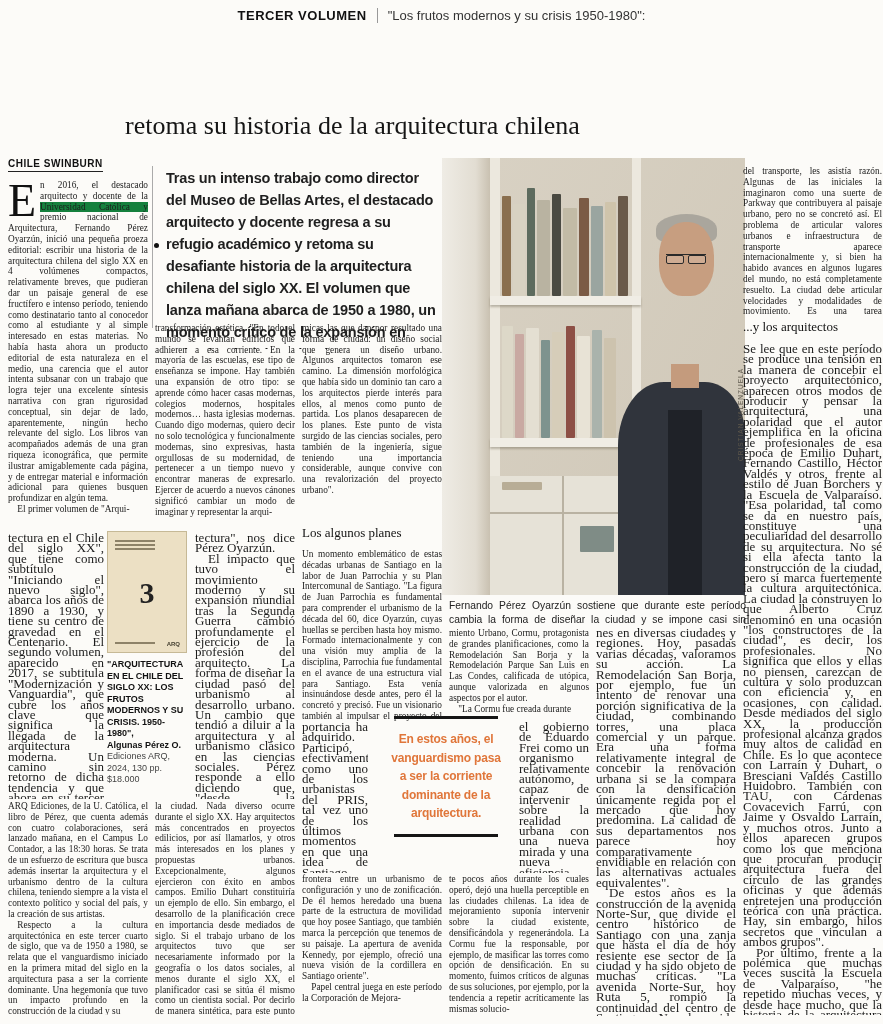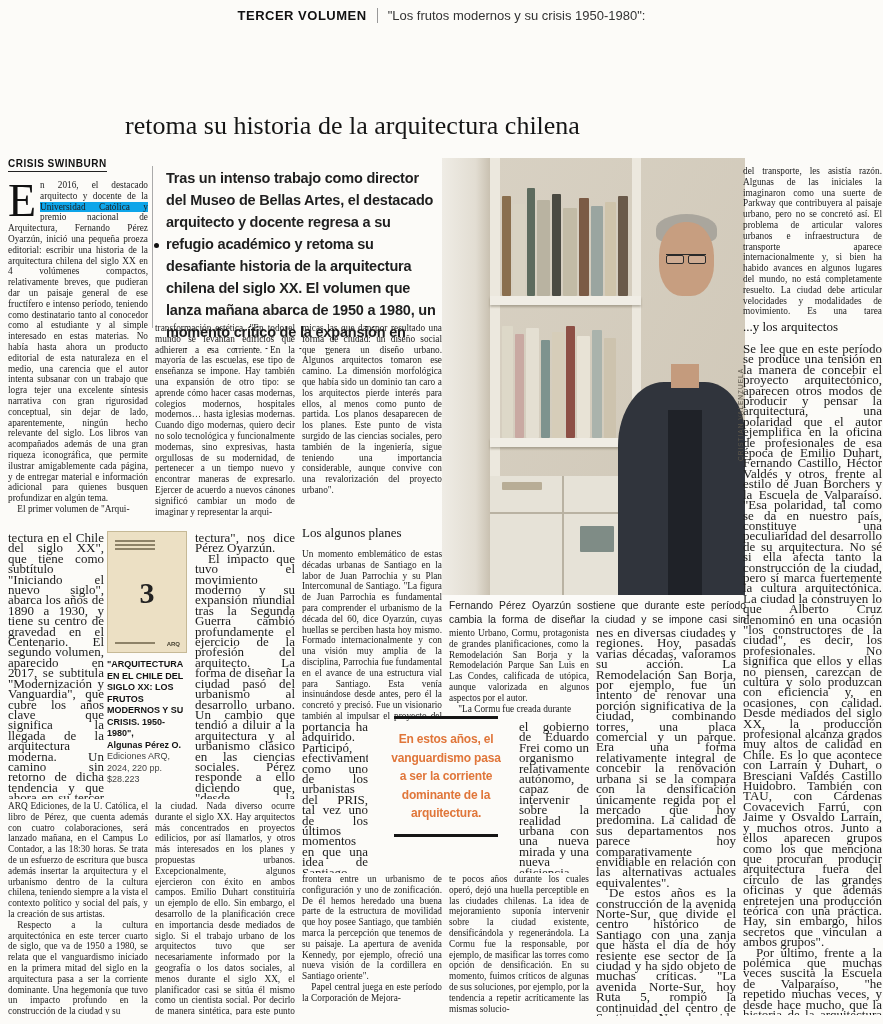--- a/index.html
+++ b/index.html
@@ -17,21 +17,21 @@
   .subhead{top:104px;left:0;width:705px;text-align:center;font-size:26px;line-height:44px;color:#151515;}
   
   .byline{top:158px;left:8px;font-family:"Liberation Sans",sans-serif;font-size:10px;font-weight:700;
           letter-spacing:.5px;color:#111;}
   .byline span{display:inline-block;border-bottom:1px solid #222;padding-bottom:2px;}
   
   .seg{font-size:9.3px;line-height:10.8px;text-align:justify;overflow:hidden;white-space:pre-line;}
   .seg.small{font-size:13px;line-height:10.4px;}
   .colhead{font-size:13px;font-weight:400;color:#111;}
   .dropcap{float:left;font-size:46px;line-height:38px;padding:2px 4px 0 0;color:#111;}
-  mark{background:#0ea5e9;color:#1b1b1b;}
+  mark{background:#15803d;color:#1b1b1b;}
   
   .leadrule{left:152px;top:166px;width:1px;height:162px;background:#aaa;}
   .leadbullet{left:154px;top:243px;width:5px;height:5px;border-radius:50%;background:#111;}
   .lead{left:166px;top:167px;width:272px;height:182px;overflow:hidden;
         font-family:"Liberation Sans",sans-serif;font-size:14.5px;line-height:22px;font-weight:700;
         letter-spacing:-.2px;color:#1f1f1f;}
   
   .photo{left:442px;top:158px;width:303px;height:437px;background:linear-gradient(120deg,#d9d2c4,#cfc7b7);overflow:hidden;}
   .ph-window{position:absolute;left:0;top:0;width:48px;height:437px;background:linear-gradient(90deg,#efece5,#e2ddd2 70%,#c9c1b1);}
   .ph-frame{position:absolute;background:#ece8de;}
@@ -76,21 +76,21 @@
 
 <div class="page">
 
   <div class="abs kicker">
     <span class="k1">TERCER VOLUMEN</span>
     <span class="kdiv"></span>
     <span class="k2">"Los frutos modernos y su crisis 1950-1980":</span>
   </div>
   <div class="abs subhead">retoma su historia de la arquitectura chilena</div>
 
-  <div class="abs byline"><span>CRISIS SWINBURN</span></div>
+  <div class="abs byline"><span>CHILE SWINBURN</span></div>
 
   <div class="abs leadrule"></div>
   <div class="abs leadbullet"></div>
   <div class="abs lead">Tras un intenso trabajo como director del Museo de Bellas Artes, el destacado arquitecto y docente regresa a su refugio académico y retoma su desafiante historia de la arquitectura chilena del siglo XX. El volumen que lanza mañana abarca de 1950 a 1980, un momento crítico de la expansión en todo el país del modernismo vanguardista.</div>
 
   <div class="abs photo">
     <div class="ph-window"></div>
     <div class="ph-frame" style="left:48px;top:0;width:10px;height:437px;"></div>
     <div class="ph-frame" style="left:190px;top:0;width:9px;height:437px;"></div>
 
@@ -150,21 +150,21 @@
         <i></i>
         <i></i>
       </div>
     <div class="bc-num">3</div>
     <div class="bc-bot"></div>
     <div class="bc-arq">ARQ</div>
   </div>
   <div class="abs bookcap">
     <div class="t">"ARQUITECTURA EN EL CHILE DEL SIGLO XX: LOS FRUTOS MODERNOS Y SU CRISIS. 1950-1980",</div>
     <div class="a">Algunas Pérez O.</div>
-    <div class="e">Ediciones ARQ, 2024, 220 pp. $28.223</div>
+    <div class="e">Ediciones ARQ, 2024, 130 pp. $18.000</div>
   </div>
 
   <div class="abs seg" style="left:155px;top:323px;width:140px;height:209px;">transformación estética. "En todo el mundo se levantan edificios que adhieren a esa corriente. En la mayoría de las escuelas, ese tipo de enseñanza se impone. Hay también una expansión de otro tipo: se aprende cómo hacer casas modernas, colegios modernos, hospitales modernos… hasta iglesias modernas. Cuando digo modernas, quiero decir no solo tecnológica y funcionalmente modernas, sino expresivas, hasta orgullosas de su modernidad, de pertenecer a un tiempo nuevo y encontrar maneras de expresarlo. Ejercer de acuerdo a nuevos cánones significó cambiar un modo de imaginar y representar la arqui-</div>
   <div class="abs seg small" style="left:195px;top:533px;width:100px;height:266px;">tectura", nos dice Pérez Oyarzún.
  El impacto que tuvo el movimiento moderno y su expansión mundial tras la Segunda Guerra cambió profundamente el ejercicio de la profesión del arquitecto. La forma de diseñar la ciudad pasó del urbanismo al desarrollo urbano. Un cambio que tendió a diluir a la arquitectura y al urbanismo clásico en las ciencias sociales. Pérez responde a ello diciendo que, "desde la Antigüedad, han existido diversas formas de ejercer la arquitectura. Esto también se hace presente en la relación de los arquitectos con</div>
   <div class="abs seg" style="left:155px;top:801px;width:140px;height:214px;">la ciudad. Nada diverso ocurre durante el siglo XX. Hay arquitectos más concentrados en proyectos edilicios, por así llamarlos, y otros más interesados en los planes y propuestas urbanos. Excepcionalmente, algunos ejercieron con éxito en ambos campos. Emilio Duhart constituiría un ejemplo de ello. Sin embargo, el desarrollo de la planificación crece en importancia desde mediados de siglo. Si el trabajo urbano de los arquitectos tuvo que ser necesariamente informado por la geografía o los datos sociales, al menos durante el siglo XX, el planificador casi se sitúa él mismo como un cientista social. Por decirlo de manera sintética, para este punto de vista, son las políticas sociales y econó-</div>
 
   <div class="abs seg" style="left:302px;top:323px;width:140px;height:197px;">micas las que dan por resultado una forma de ciudad: un diseño social que genera un diseño urbano. Algunos arquitectos tomaron ese camino. La dimensión morfológica que había sido un dominio tan caro a los arquitectos pierde interés para ellos, al menos como punto de partida. Los planos desaparecen de los planes. Este punto de vista surgido de las ciencias sociales, pero también de la ingeniería, sigue teniendo una importancia considerable, aunque convive con una revalorización del proyecto urbano".</div>
   <div class="abs colhead" style="left:302px;top:525px;width:140px;">Los algunos planes</div>
   <div class="abs seg" style="left:302px;top:549px;width:140px;height:172px;">Un momento emblemático de estas décadas urbanas de Santiago en la labor de Juan Parrochia y su Plan Intercomunal de Santiago. "La figura de Juan Parrochia es fundamental para comprender el urbanismo de la década del 60, dice Oyarzún, cuyas huellas se perciben hasta hoy mismo. Formado internacionalmente y con una visión muy amplia de la disciplina, Parrochia fue fundamental en el avance de una estructura vial para Santiago. Esta venía insinuándose desde antes, pero él la concretó y precisó. Fue un visionario también al impulsar el proyecto del Metro de Santiago, que tanta im-</div>

